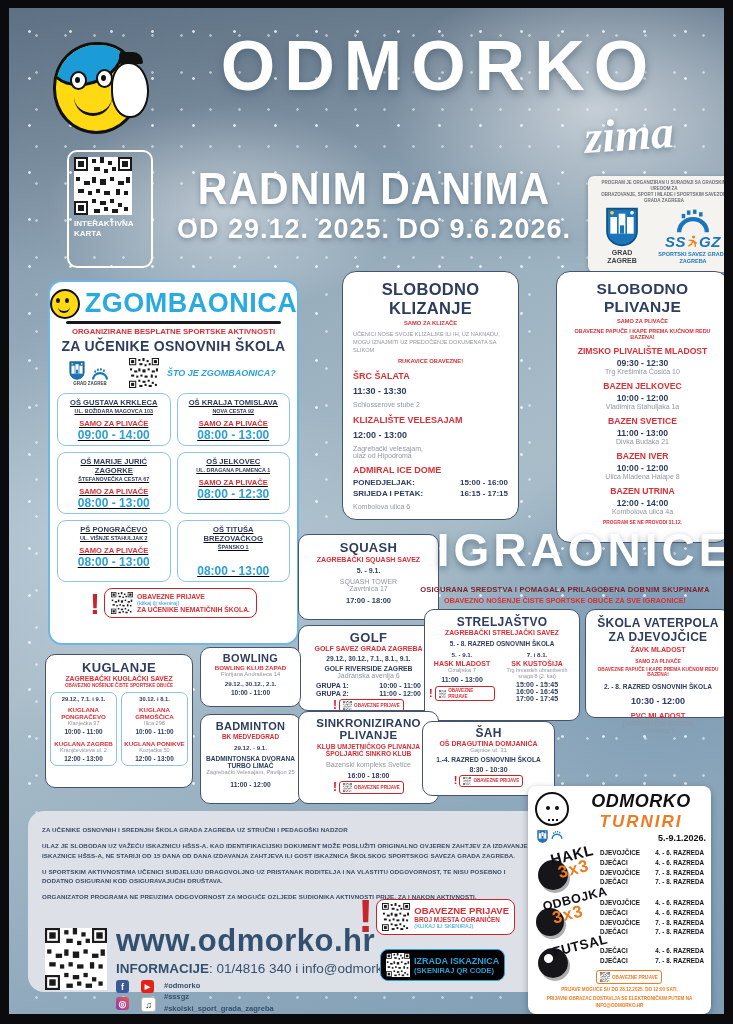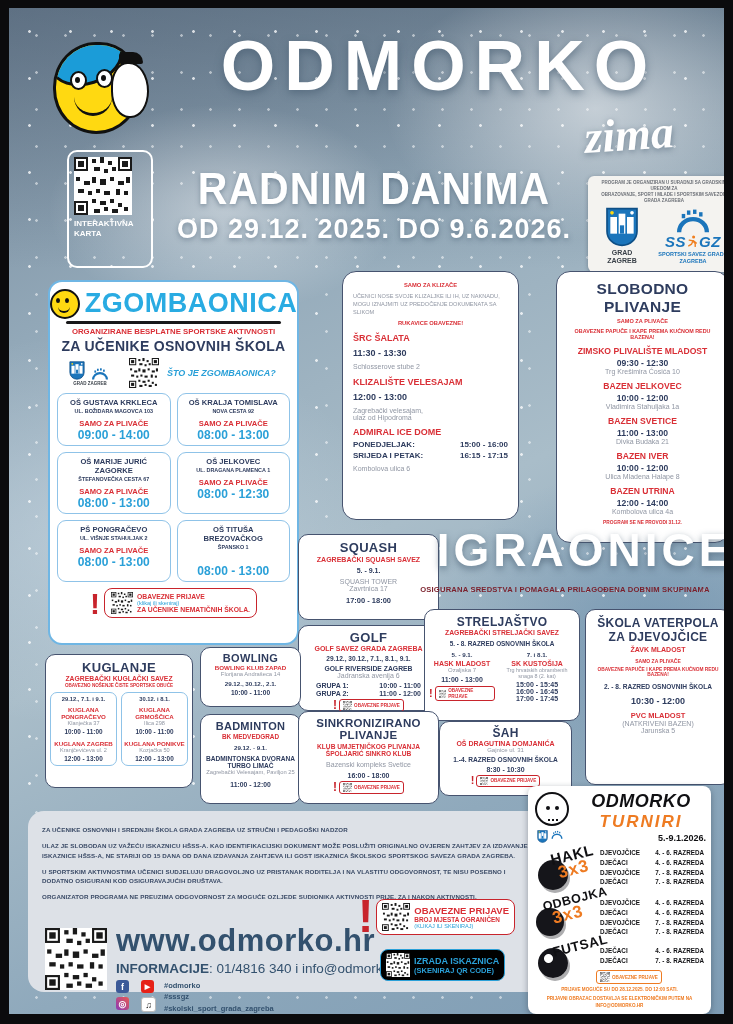--- a/index.html
+++ b/index.html
@@ -51,21 +51,21 @@
   .mface{position:absolute;left:0;top:6px;width:82px;height:86px;background:#ffd911;border:3px solid #10100f;border-radius:50% 48% 52% 50%;overflow:hidden;}
   .mhood{position:absolute;left:-8px;top:-14px;width:70px;height:48px;background:#1b9cd8;border-radius:50%;transform:rotate(-18deg);border:3px solid #10100f;}
   .meye{position:absolute;width:13px;height:15px;background:#fff;border:2px solid #10100f;border-radius:50%;}
   .meye i{position:absolute;left:3px;top:4px;width:5px;height:6px;background:#10100f;border-radius:50%;}
   .msmile{position:absolute;left:18px;top:48px;width:38px;height:20px;border:3px solid #10100f;border-top:none;border-left:none;border-right:none;border-radius:0 0 40px 40px;}
   .mpal{position:absolute;right:-4px;top:26px;width:34px;height:52px;background:#fff;border:2.5px solid #10100f;border-radius:45% 55% 50% 50%;}
   .mhat{position:absolute;right:2px;top:16px;width:24px;height:12px;background:#10100f;border-radius:4px 10px 2px 2px;}
   
   .zgTitle{font-size:27px;font-weight:bold;color:#29abe2;letter-spacing:.5px;}
   .zbar{height:3px;background:#18181a;border-radius:2px;margin:2px auto 3px;width:92%;}
-  .school{border:1.5px solid #8fc3e8;border-radius:9px;padding:4px 7px 3px;text-align:center;background:#fff;}
+  .school{border:1.5px solid #8fc3e8;border-radius:9px;padding:4px 7px 3px;text-align:center;background:#fff;text-decoration:underline;}
   .school .nm{font-size:7.6px;font-weight:bold;color:#2e3c5e;}
   .school .ad{font-size:5.4px;font-weight:bold;color:#2e3c5e;margin-top:1px;}
   .school .nt{font-size:7.6px;font-weight:bold;color:#d92f36;margin-top:5px;min-height:9px;}
   .school .tm{font-size:12px;font-weight:bold;color:#2aa0d8;}
   .warnbox{display:flex;align-items:center;gap:4px;}
   .bang{color:#c8242c;font-weight:bold;line-height:.9;}
   .warnframe{border:1.5px solid #c8242c;border-radius:8px;display:flex;align-items:center;gap:4px;padding:3px 6px;background:#fff;}
   
   .mini{display:flex;align-items:center;gap:2px;justify-content:center;}
   .miniframe{border:1px solid #c8242c;border-radius:3px;display:flex;align-items:center;gap:2px;padding:1px 3px;}
@@ -312,20 +312,21 @@
         <div style="text-align:left;">
           <div class="red b" style="font-size:6.8px;">OBAVEZNE PRIJAVE</div>
           <div class="blue" style="font-size:5.6px;">(klikaj ili skeniraj)</div>
           <div class="red b" style="font-size:6.8px;">ZA UČENIKE NEMATIČNIH ŠKOLA.</div>
         </div>
       </div>
     </div>
   </div>
 
   <div class="card" style="left:333px;top:263px;width:177px;height:249px;border-radius:14px;padding:8px 10px;">
+    <h3 class="center" style="font-size:16.5px;">SLOBODNO KLIZANJE</h3>
     <div class="center red b" style="font-size:5.8px;margin-top:2px;">SAMO ZA KLIZAČE</div>
     <div class="grey" style="font-size:5.6px;line-height:1.45;margin-top:4px;">UČENICI NOSE SVOJE KLIZALJKE ILI IH, UZ NAKNADU, MOGU IZNAJMITI UZ PREDOČENJE DOKUMENATA SA SLIKOM</div>
     <div class="center red b" style="font-size:5.8px;margin-top:4px;">RUKAVICE OBAVEZNE!</div>
     <div style="margin-top:7px;">
       <div class="venue" style="font-size:9px;">ŠRC ŠALATA</div>
       <div class="time" style="font-size:9px;margin-top:5px;">11:30 - 13:30</div>
       <div class="addr" style="margin-top:5px;">Schlosserove stube 2</div>
       <div class="venue" style="font-size:9px;margin-top:7px;">KLIZALIŠTE VELESAJAM</div>
       <div class="time" style="font-size:9px;margin-top:5px;">12:00 - 13:00</div>
       <div class="addr" style="margin-top:5px;">Zagrebački velesajam,</div>
@@ -371,20 +372,21 @@
     <h3 style="font-size:13px;">SQUASH</h3>
     <div class="venue" style="font-size:7px;margin-top:1px;">ZAGREBAČKI SQUASH SAVEZ</div>
     <div class="time" style="font-size:7px;margin-top:4px;">5. - 9.1.</div>
     <div class="addr" style="margin-top:4px;">SQUASH TOWER</div>
     <div class="addr">Zavrtnica 17</div>
     <div class="time" style="font-size:7.5px;margin-top:4px;">17:00 - 18:00</div>
   </div>
 
   <div class="igr">IGRAONICE</div>
   <div class="igrnote1">OSIGURANA SREDSTVA I POMAGALA PRILAGOĐENA DOBNIM SKUPINAMA</div>
+  <div class="igrnote2">OBAVEZNO NOŠENJE ČISTE SPORTSKE OBUĆE ZA SVE IGRAONICE!</div>
 
   <div class="card center" style="left:289px;top:617px;width:141px;height:86px;padding:4px 5px;">
     <h3 style="font-size:13px;">GOLF</h3>
     <div class="venue" style="font-size:7px;">GOLF SAVEZ GRADA ZAGREBA</div>
     <div class="time" style="font-size:6.6px;margin-top:3px;">29.12., 30.12., 7.1., 8.1., 9.1.</div>
     <div class="time" style="font-size:6.8px;margin-top:3px;">GOLF RIVERSIDE ZAGREB</div>
     <div class="addr">Jadranska avenija 6</div>
     <div style="display:flex;justify-content:space-between;padding:0 12px;margin-top:3px;">
       <span class="time" style="font-size:7px;">GRUPA 1:</span>
       <span class="time" style="font-size:7px;">10:00 - 11:00</span>
@@ -428,21 +430,21 @@
         <div class="time" style="font-size:6.2px;">7. i 8.1.</div>
         <div class="venue" style="font-size:7px;margin-top:2px;">SK KUSTOŠIJA</div>
         <div class="addr" style="font-size:5.4px;">Trg hrvatskih obrambenih snaga 8 (2. kat)</div>
         <div class="time" style="font-size:7px;margin-top:2px;">15:00 - 15:45</div>
         <div class="time" style="font-size:7px;">16:00 - 16:45</div>
         <div class="time" style="font-size:7px;">17:00 - 17:45</div>
       </div>
     </div>
   </div>
 
-  <div class="card center" style="left:576px;top:601px;width:146px;height:176px;padding:6px 5px;">
+  <div class="card center" style="left:576px;top:601px;width:146px;height:109px;padding:6px 5px;">
     <h3 style="font-size:12px;">ŠKOLA VATERPOLA</h3>
     <h3 style="font-size:12px;">ZA DJEVOJČICE</h3>
     <div class="venue" style="font-size:7px;margin-top:2px;">ŽAVK MLADOST</div>
     <div class="red b" style="font-size:5px;margin-top:5px;">SAMO ZA PLIVAČE</div>
     <div class="red b" style="font-size:4.8px;margin-top:3px;">OBAVEZNE PAPUČE I KAPE PREMA KUĆNOM REDU BAZENA!</div>
     <div class="time" style="font-size:6.6px;margin-top:6px;">2. - 8. RAZRED OSNOVNIH ŠKOLA</div>
     <div class="time" style="font-size:9px;margin-top:6px;">10:30 - 12:00</div>
     <div class="venue" style="font-size:7.5px;margin-top:5px;">PVC MLADOST</div>
     <div class="addr">(NATKRIVENI BAZEN)</div>
     <div class="addr">Jarunska 5</div>
@@ -503,21 +505,21 @@
       <span class="bang" style="font-size:12px;">!</span>
       <span class="miniframe">
             <svg class="qr" width="9" height="9">
               <use href="#qr-sym"></use>
             </svg>
         <span class="t1">OBAVEZNE PRIJAVE</span>
           </span>
     </div>
   </div>
 
-  <div class="card center" style="left:430px;top:713px;width:133px;height:75px;padding:4px 4px;">
+  <div class="card center" style="left:413px;top:713px;width:133px;height:75px;padding:4px 4px;">
     <h3 style="font-size:12px;">ŠAH</h3>
     <div class="venue" style="font-size:7px;">OŠ DRAGUTINA DOMJANIĆA</div>
     <div class="addr" style="font-size:6px;">Gajnice ul. 31</div>
     <div class="time" style="font-size:6.6px;margin-top:3px;">1.-4. RAZRED OSNOVNIH ŠKOLA</div>
     <div class="time" style="font-size:7px;margin-top:3px;">8:30 - 10:30</div>
     <div class="mini" style="margin-top:2px;">
       <span class="bang" style="font-size:11px;">!</span>
       <span class="miniframe">
             <svg class="qr" width="8" height="8">
               <use href="#qr-sym"></use>

